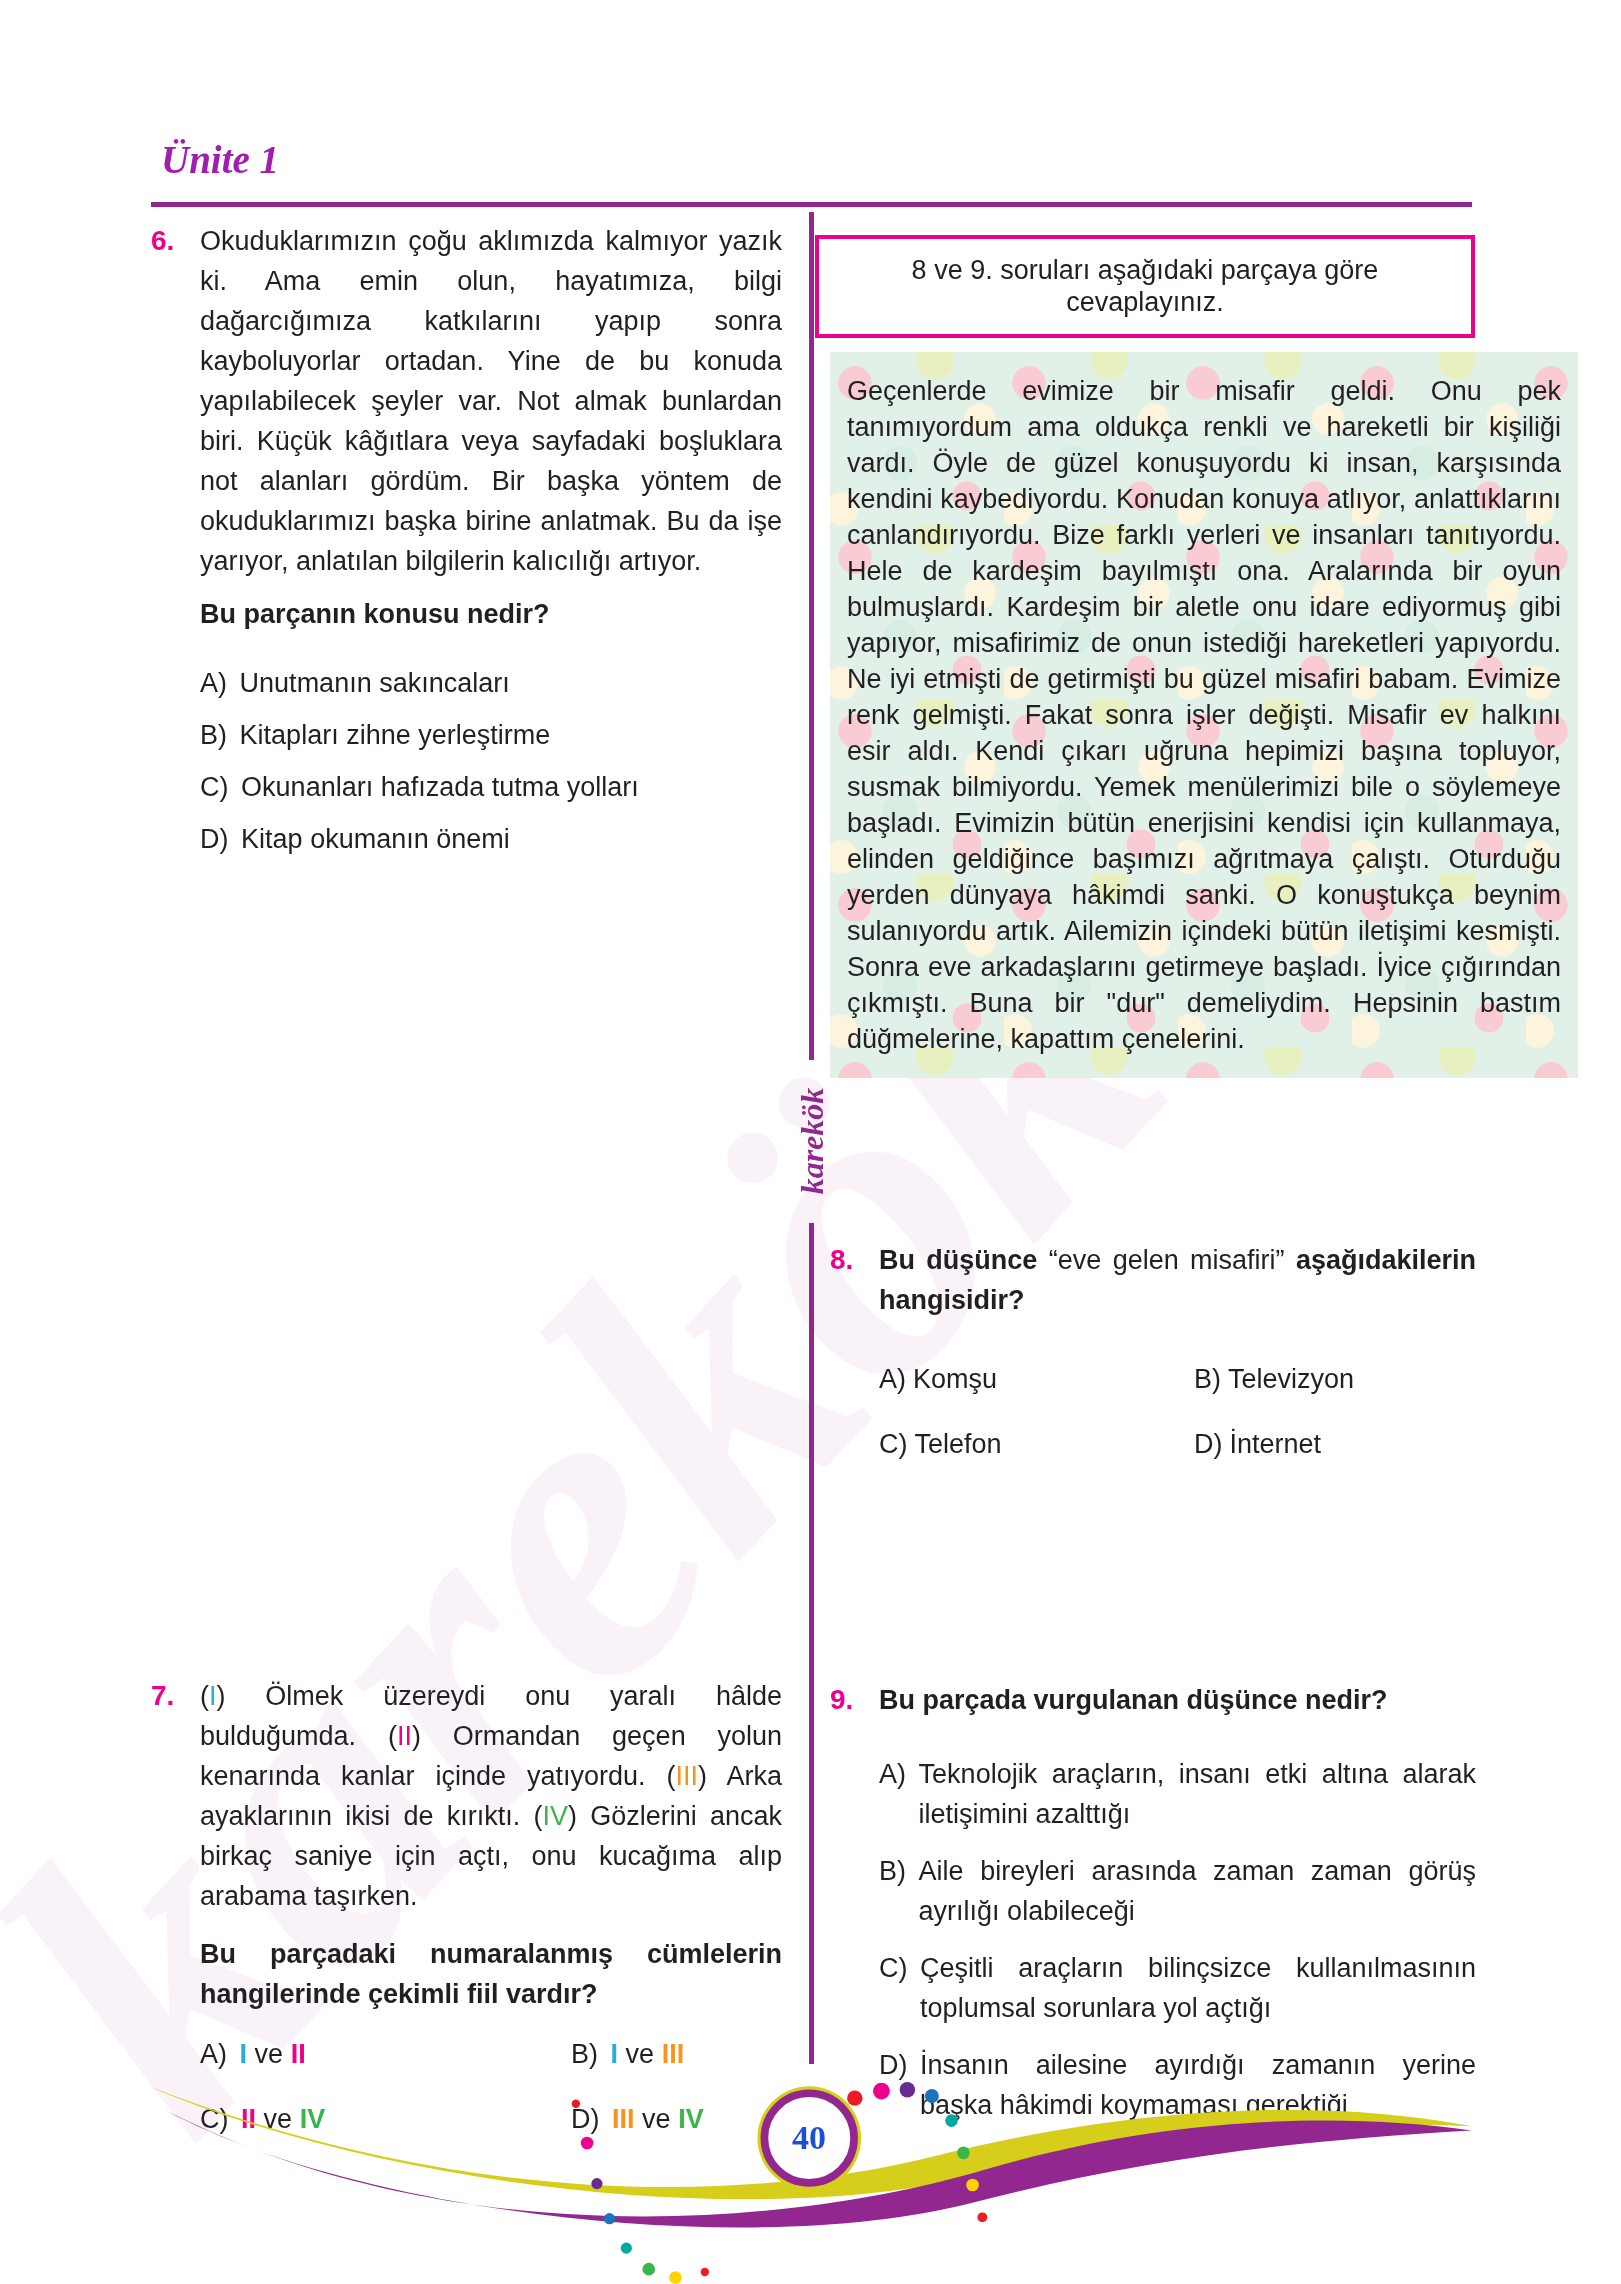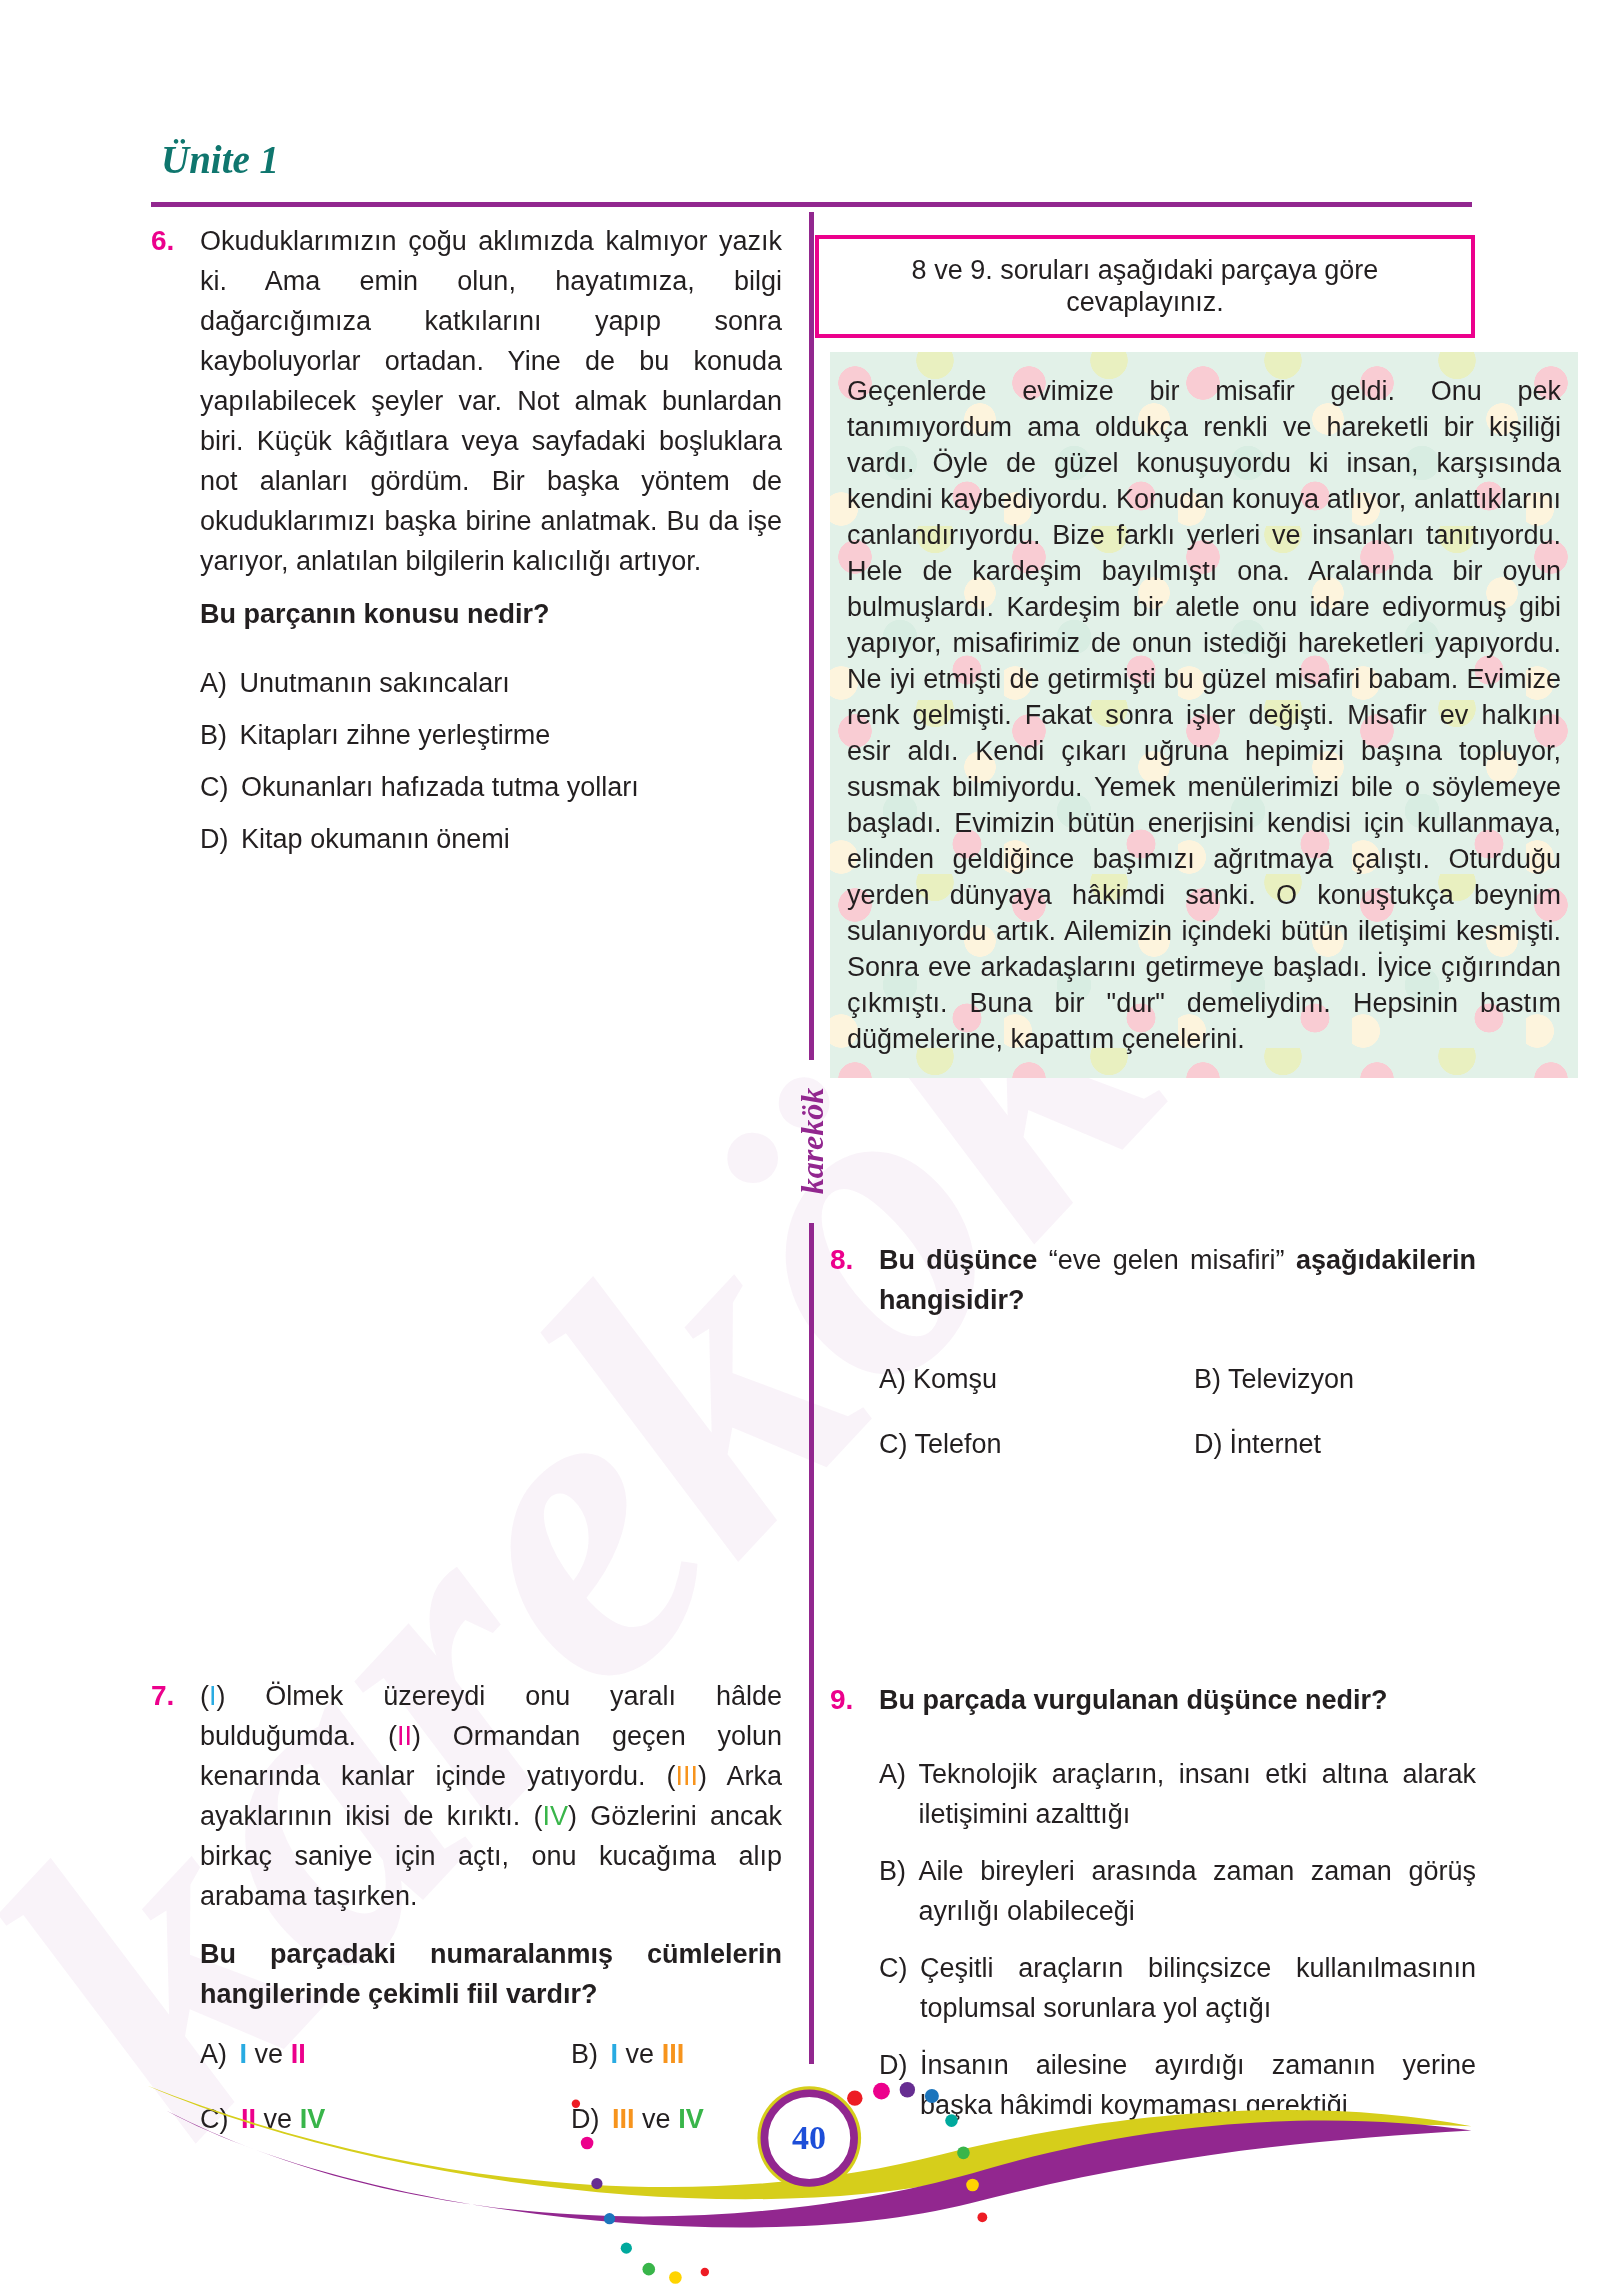--- a/index.html
+++ b/index.html
@@ -22,21 +22,21 @@
     transform:rotate(-47deg);
     transform-origin:left top;
     white-space:nowrap;
     z-index:0;
   }
   
   .unit-title{
     position:absolute;left:161px;top:137px;
     font-family:"Liberation Serif", serif;
     font-style:italic;font-weight:bold;
-    font-size:39px;color:#0f766e;z-index:2;
+    font-size:39px;color:#a21caf;z-index:2;
   }
   .header-rule{
     position:absolute;left:151px;top:202px;width:1321px;height:4.9px;
     background:#92278f;z-index:2;
   }
   
   .divider-seg{position:absolute;left:809px;width:4.9px;background:#92278f;z-index:2;}
   .divider-brand{
     position:absolute;left:812px;top:1141px;
     transform:translate(-50%,-50%) rotate(-90deg);

